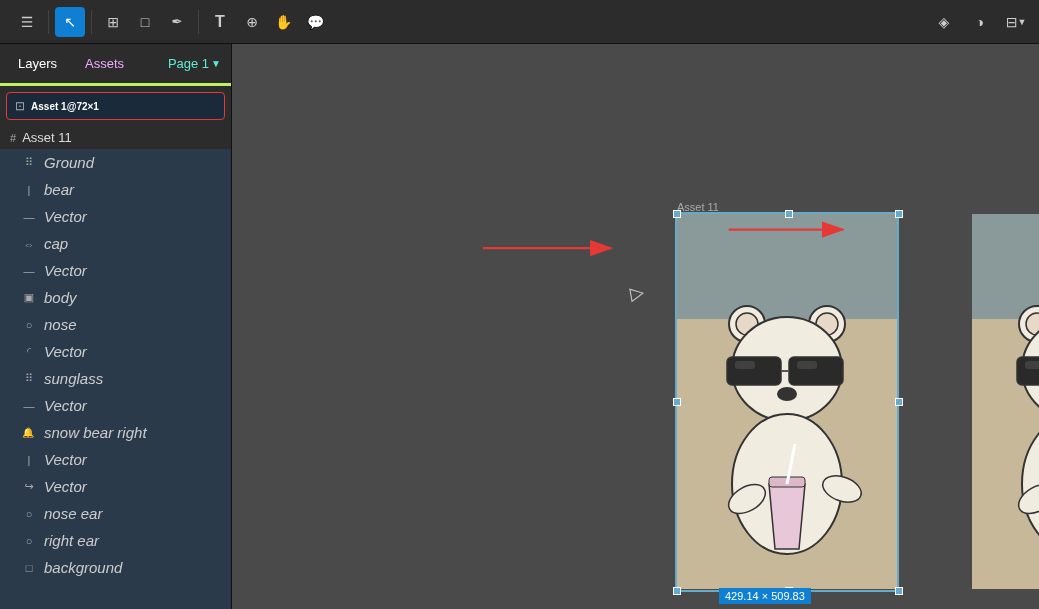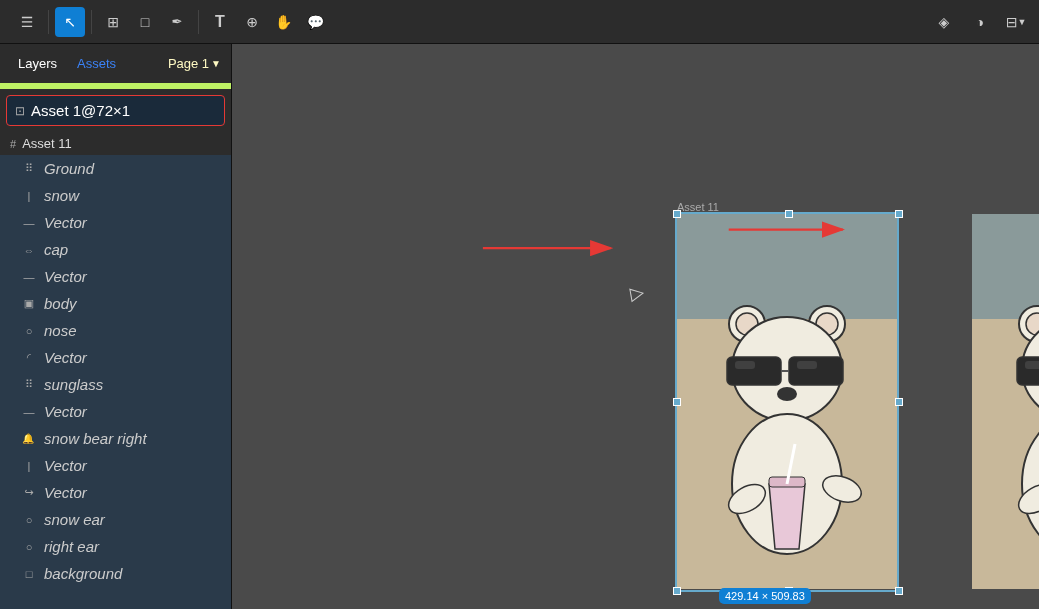--- a/index.html
+++ b/index.html
@@ -75,40 +75,40 @@
       flex-direction: column;
       border-right: 1px solid #111;
       flex-shrink: 0;
     }
 
     
     .sidebar-tabs {
       display: flex;
       align-items: center;
       padding: 8px 10px;
-      gap: 4px;
-      border-bottom: 6px solid #bef264;
+      gap: 12px;
+      border-bottom: 3px solid #bef264;
     }
     .sidebar-tab {
       padding: 4px 8px;
       border-radius: 4px;
       cursor: pointer;
-      color: #3b82f6;
+      color: #f0abfc;
       font-size: 13px;
       font-weight: 500;
     }
     .sidebar-tab.active {
       color: #fff;
       background: transparent;
     }
     .page-selector {
       margin-left: auto;
       display: flex;
       align-items: center;
-      color: #fef9c3;
+      color: #5eead4;
       font-size: 13px;
       cursor: pointer;
       gap: 2px;
     }
 
     
     .asset-header {
       display: flex;
       align-items: center;
       padding: 6px 8px;
@@ -118,22 +118,22 @@
       background: #1a2a3a;
       cursor: pointer;
       gap: 6px;
     }
     .asset-header-icon {
       color: #aaa;
       font-size: 12px;
     }
     .asset-header-label {
       color: #fff;
-      font-size: 15px;
-      font-weight: 400;
+      font-size: 10px;
+      font-weight: 700;
     }
 
     
     .asset-subheader {
       display: flex;
       align-items: center;
       padding: 4px 10px;
       gap: 6px;
       cursor: pointer;
     }
@@ -215,21 +215,21 @@
 
     
     .dimension-label {
       position: absolute;
       left: 487px;
       top: 544px;
       background: #0f7fd4;
       color: #fff;
       font-size: 11px;
       padding: 2px 6px;
-      border-radius: 5px;
+      border-radius: 0;
     }
   </style>
 </head>
 <body>
 
 <div class="toolbar">
   <div class="toolbar-group">
     <button class="toolbar-btn">
       <span>☰</span>
     </button>
@@ -305,21 +305,21 @@
 
     <div class="layer-list">
 
       <div class="layer-item">
         <span class="layer-icon">⠿</span>
         <span class="layer-name">Ground</span>
       </div>
 
       <div class="layer-item">
         <span class="layer-icon">|</span>
-        <span class="layer-name">snow</span>
+        <span class="layer-name">bear</span>
       </div>
 
       <div class="layer-item">
         <span class="layer-icon">—</span>
         <span class="layer-name">Vector</span>
       </div>
 
       <div class="layer-item">
         <span class="layer-icon">⇔</span>
         <span class="layer-name">cap</span>
@@ -365,21 +365,21 @@
         <span class="layer-name">Vector</span>
       </div>
 
       <div class="layer-item">
         <span class="layer-icon">↪</span>
         <span class="layer-name">Vector</span>
       </div>
 
       <div class="layer-item">
         <span class="layer-icon">○</span>
-        <span class="layer-name">snow ear</span>
+        <span class="layer-name">nose ear</span>
       </div>
 
       <div class="layer-item">
         <span class="layer-icon">○</span>
         <span class="layer-name">right ear</span>
       </div>
 
       <div class="layer-item">
         <span class="layer-icon">□</span>
         <span class="layer-name">background</span>

